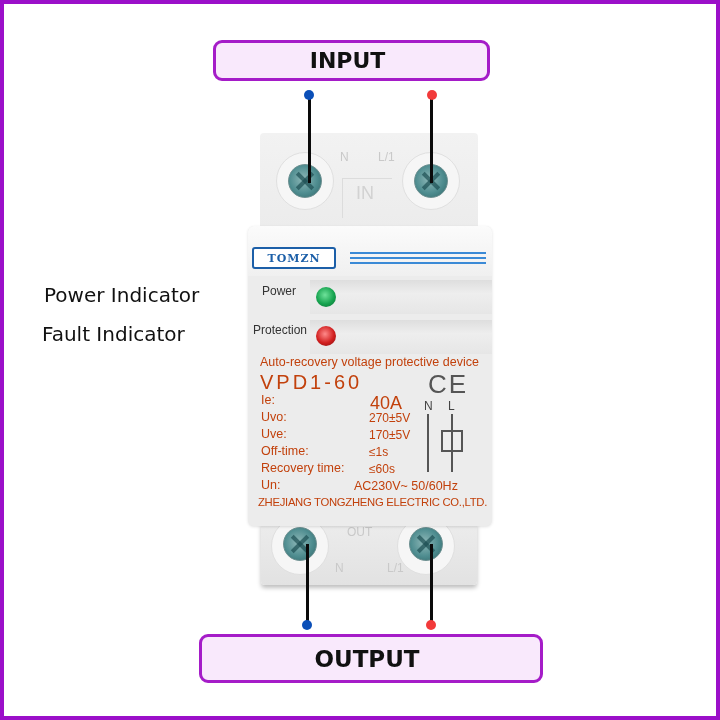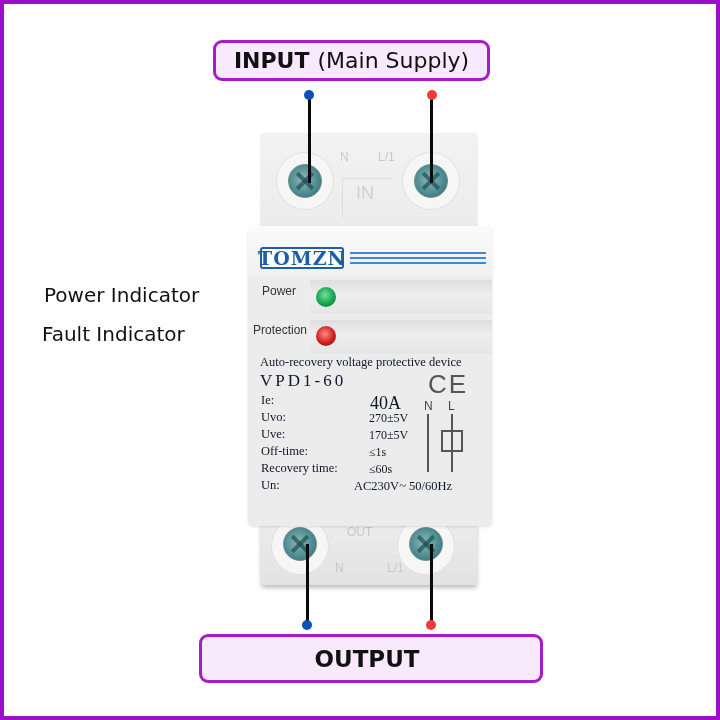--- a/index.html
+++ b/index.html
@@ -77,59 +77,58 @@
     background: #ececec;
     border-radius: 6px;
     box-shadow: 0 1px 3px rgba(0,0,0,0.12);
   }
   .front-top {
     position: absolute; left: 0; top: 0; width: 244px; height: 50px;
     background: linear-gradient(#fbfbfb, #f0f0f0);
     border-radius: 6px 6px 0 0;
   }
   .logo {
-    position: absolute; left: 12px; top: 21px; width: 84px; height: 22px;
+    position: absolute; left: 4px; top: 21px; width: 84px; height: 22px;
     border: 2px solid #1c5fa8; border-radius: 3px;
     color: #1c5fa8; font-family: "DejaVu Serif", serif; font-weight: bold;
-    font-size: 19px; letter-spacing: 1px;
+    font-size: 11px; letter-spacing: 1px;
     display: flex; align-items: center; justify-content: center;
     background: #fff;
   }
   .stripes { position: absolute; left: 102px; top: 26px; width: 136px; }
   .stripes div { height: 2px; background: #3b8ad6; margin-bottom: 3px; }
 
   .ind-strip {
     position: absolute; left: 62px; width: 182px; height: 34px;
     background: linear-gradient(#dedede, #eeeeee 40%, #e6e6e6);
   }
   .ind-row-label { position: absolute; font-size: 12px; color: #333; }
   .led { position: absolute; width: 20px; height: 20px; border-radius: 50%; }
   .led.green { background: radial-gradient(circle at 45% 40%, #6fe29a 0%, #16a34f 55%, #0c6b33 100%); }
   .led.red { background: radial-gradient(circle at 45% 40%, #ff8a8a 0%, #d11f1f 55%, #7d0f0f 100%); }
 
-  .spec { position: absolute; color: #0f172a; font-family: Liberation Serif, serif; white-space: nowrap; }
+  .spec { position: absolute; color: #c2410c; font-family: Liberation Sans, sans-serif; white-space: nowrap; }
   .spec-title { left: 12px; top: 129px; font-size: 12.5px; }
-  .spec-model { left: 12px; top: 145px; font-size: 17px; letter-spacing: 3px; }
+  .spec-model { left: 12px; top: 145px; font-size: 20px; letter-spacing: 3px; }
   .spec-label { font-size: 12.5px; left: 13px; }
   .spec-value { font-size: 12px; }
   .spec-big { font-size: 18px; left: 122px; top: 167px; }
   .spec-co { left: 10px; top: 270px; font-size: 11.3px; letter-spacing: -0.3px; }
   .ce { position: absolute; left: 180px; top: 143px; font-size: 26px; color: #555; font-family: "Liberation Sans", sans-serif; letter-spacing: 2px; }
   .nl { position: absolute; font-size: 12px; color: #444; }
   .sym-line { position: absolute; width: 2px; background: #555; }
   .sym-box { position: absolute; border: 2px solid #555; }
 </style>
 </head>
 <body>
 
 <div class="frame"></div>
 
 <div class="callout callout-input">
   <span class="strong">INPUT</span>
-  <span>(Main Supply)</span>
 </div>
 
 <div class="side-label lbl-power">Power Indicator</div>
 <div class="side-label lbl-fault">Fault Indicator</div>
 
 <div class="block-top">
   <div class="terminal-ring" style="left:16px;top:19px;"></div>
   <div class="screw" style="left:28px;top:31px;"></div>
   <div class="terminal-ring" style="left:142px;top:19px;"></div>
   <div class="screw" style="left:154px;top:31px;"></div>
@@ -183,20 +182,21 @@
 
   <div class="spec spec-label" style="top:218px;">Off-time:</div>
   <div class="spec spec-value" style="left:121px;top:219px;">≤1s</div>
 
   <div class="spec spec-label" style="top:235px;">Recovery time:</div>
   <div class="spec spec-value" style="left:121px;top:236px;">≤60s</div>
 
   <div class="spec spec-label" style="top:252px;">Un:</div>
   <div class="spec spec-value" style="left:106px;top:253px;font-size:12.5px;">AC230V~ 50/60Hz</div>
 
+  <div class="spec spec-co">ZHEJIANG TONGZHENG ELECTRIC CO.,LTD.</div>
 
   <span class="nl" style="left:176px;top:173px;">N</span>
   <span class="nl" style="left:200px;top:173px;">L</span>
   <div class="sym-line" style="left:179px;top:188px;height:58px;"></div>
   <div class="sym-line" style="left:203px;top:188px;height:58px;"></div>
   <div class="sym-box" style="left:193px;top:204px;width:22px;height:22px;"></div>
 </div>
 
 <div class="wire" style="left:308px;top:96px;height:87px;"></div>
 <div class="dot blue" style="left:304px;top:90px;"></div>

